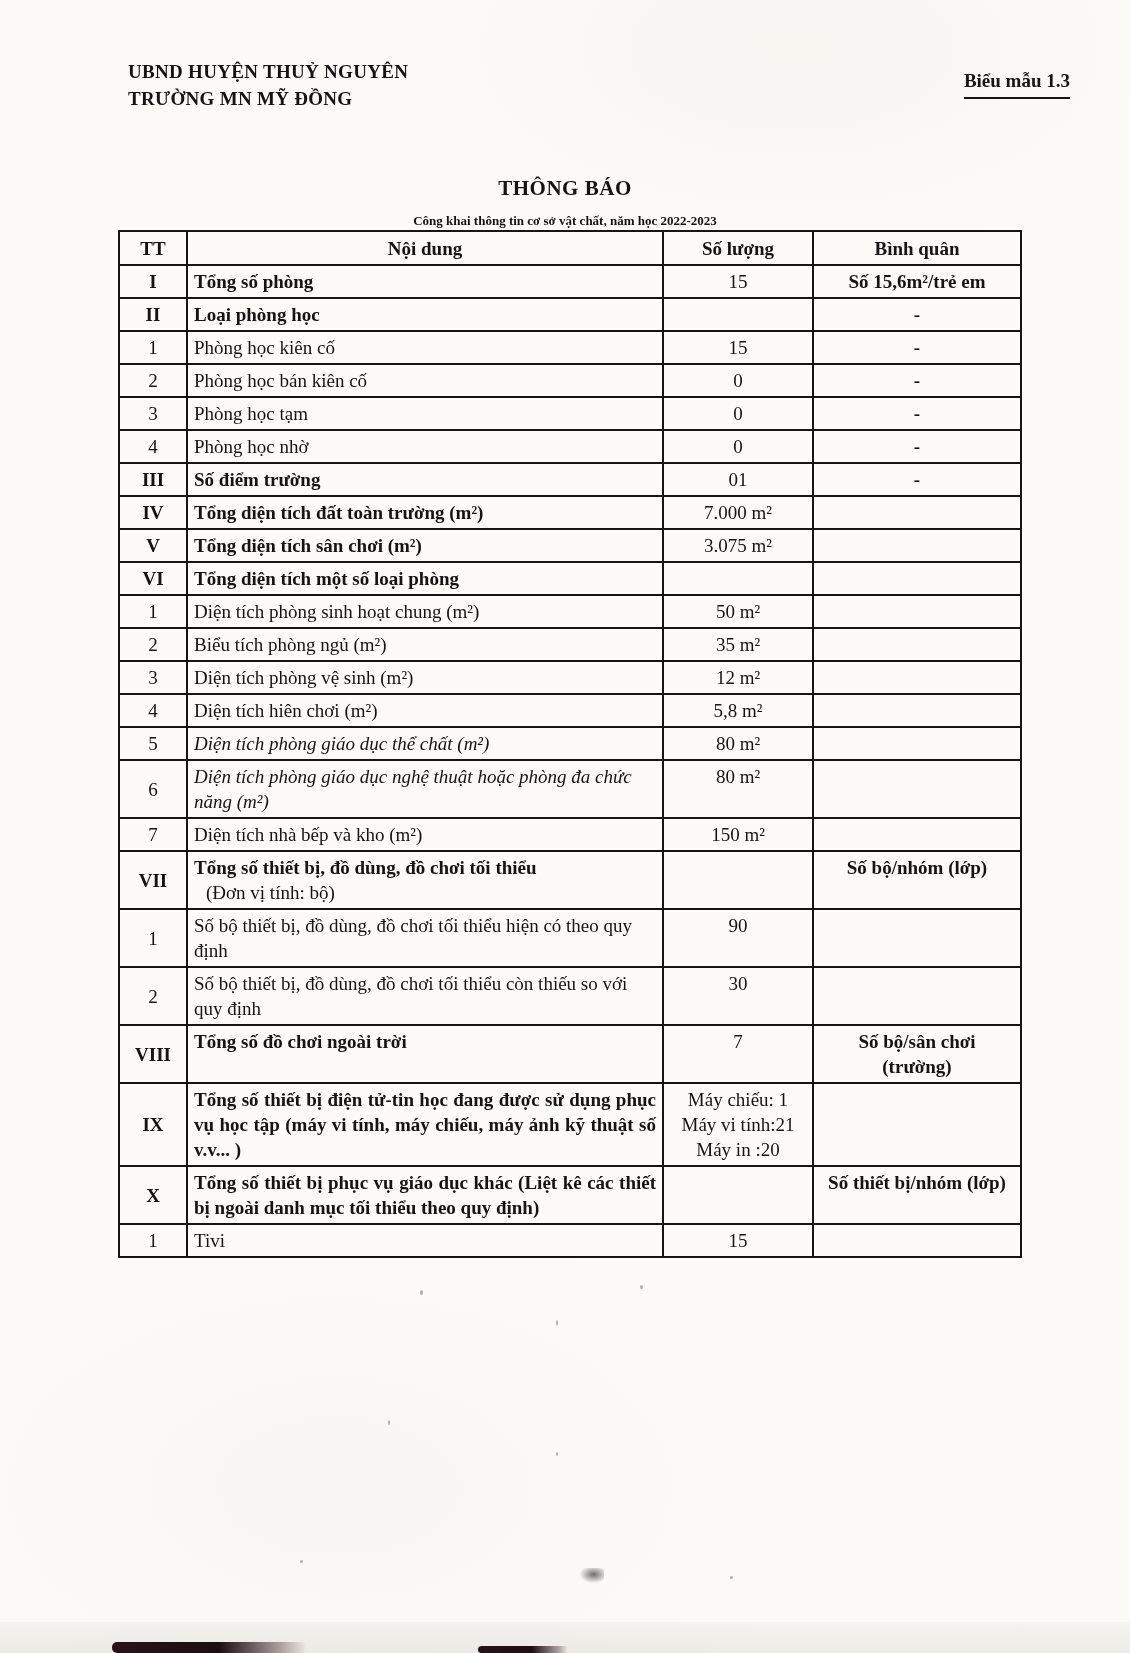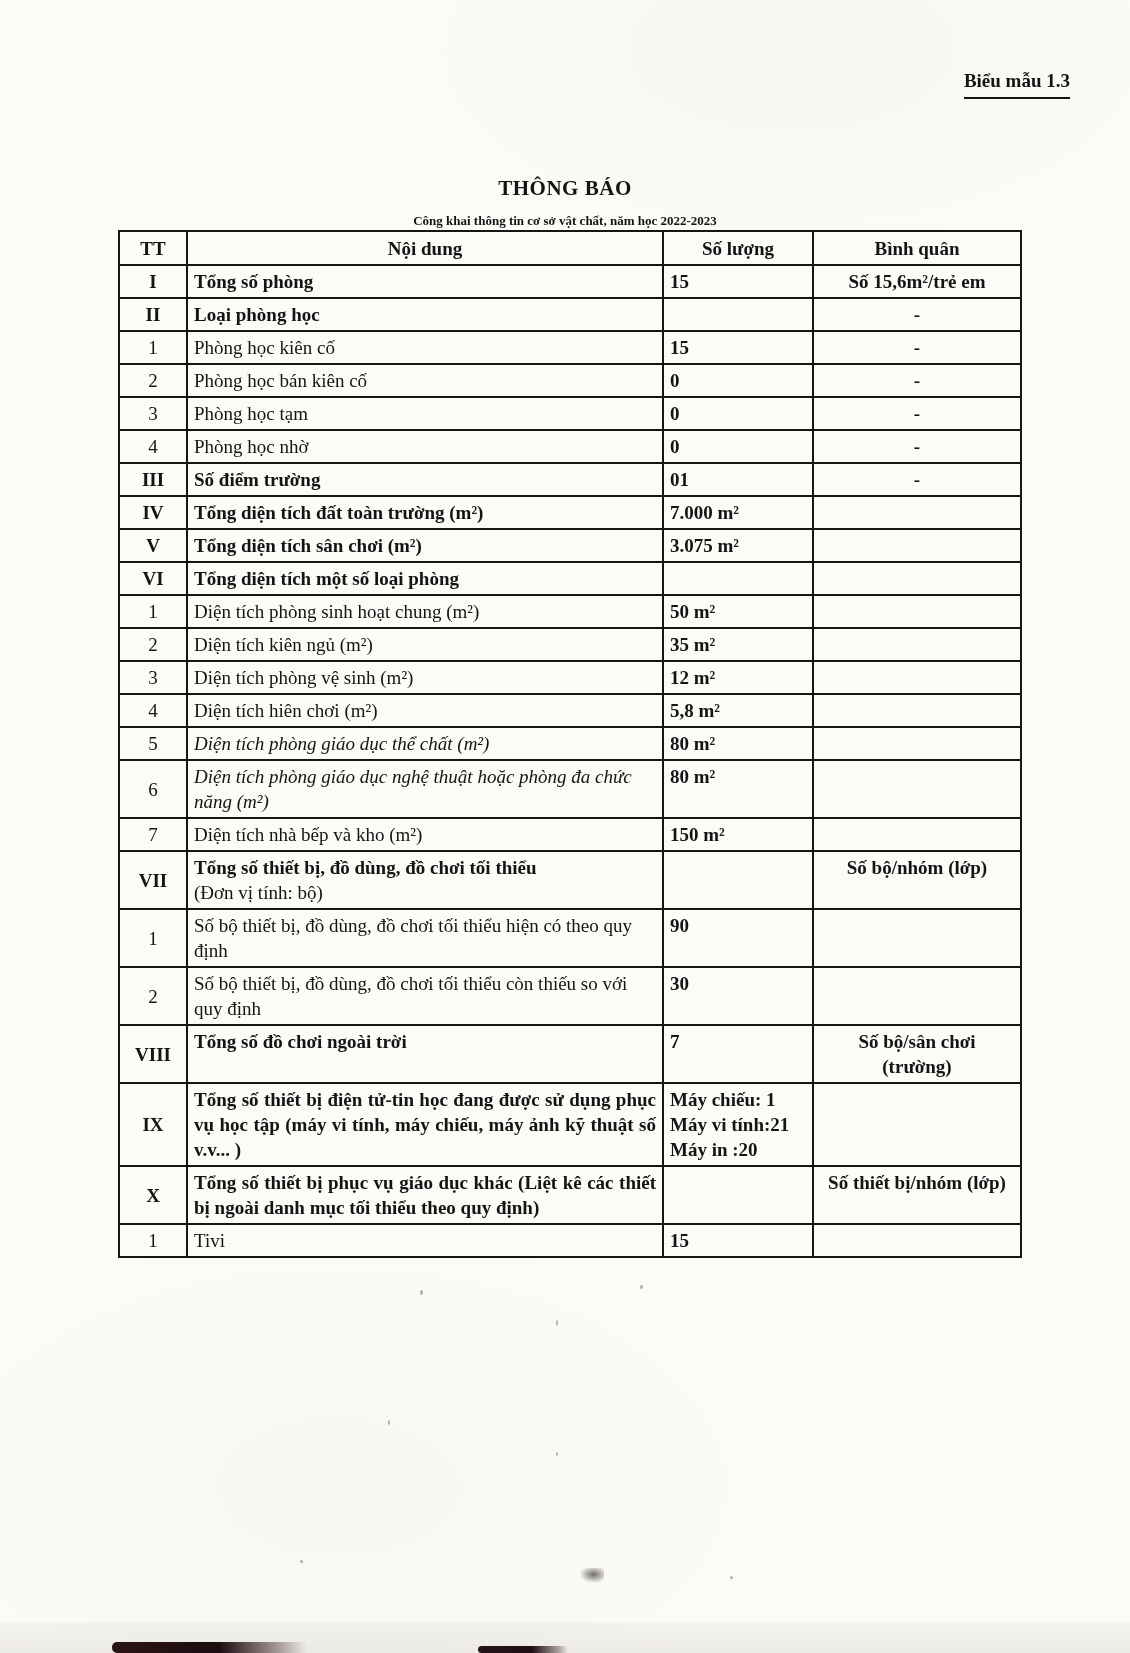--- a/index.html
+++ b/index.html
@@ -36,42 +36,46 @@
   .facility-table col.w-avg{width:208px;}
   .facility-table th,.facility-table td{
     border:2px solid #151515;
     padding:3px 6px;
   }
   .facility-table th{font-weight:700;text-align:center;height:26px;}
   .facility-table tr{height:33px;}
   .c-no{text-align:center;vertical-align:middle;font-weight:400;}
   .c-content{text-align:left;vertical-align:top;padding-left:9px;}
   .c-content.justify{text-align:justify;}
-  .c-qty{text-align:left;vertical-align:top;padding-left:3px;white-space:pre-line;font-weight:bold;}
+  .c-qty{text-align:center;vertical-align:top;padding-left:3px;white-space:pre-line;}
   .c-avg{text-align:center;vertical-align:top;white-space:pre-line;font-weight:700;margin-left:28px;}
   .row-section .c-no,.row-section .c-content{font-weight:700;}
   .row-item-italic .c-content{font-style:italic;}
-  .c-content .sub{font-weight:400;font-style:normal;}
+  .c-content .sub{font-weight:400;font-style:normal;margin-left:12px;}
 
   
   .noise-dot{position:absolute;background:rgba(90,85,80,0.45);border-radius:50%;}
   .smudge{position:absolute;left:578px;top:1568px;width:26px;height:16px;
     background:radial-gradient(ellipse at 60% 40%, rgba(40,35,35,0.65), transparent 65%);}
   .bottom-band{position:absolute;left:0;top:1622px;width:100%;height:31px;
     background:linear-gradient(to bottom, rgba(180,173,160,0.10), rgba(170,162,150,0.18));}
   .scan-bar-1{position:absolute;left:112px;top:1642px;width:195px;height:11px;border-radius:5px;
     background:linear-gradient(to right,#2a1316 0%,#1c0e11 55%, rgba(60,30,35,0.4) 85%, transparent 100%);}
   .scan-bar-2{position:absolute;left:478px;top:1646px;width:90px;height:7px;border-radius:4px;
     background:linear-gradient(to right,#261318 0%,#1e1014 60%, rgba(60,30,35,0.35) 90%, transparent 100%);}
 </style>
 </head>
 <body>
 
 <div class="page">
 
+  <div class="org-block">
+    <div>UBND HUYỆN THUỶ NGUYÊN</div>
+    <div>TRƯỜNG MN MỸ ĐỒNG</div>
+  </div>
 
   <div class="form-label">Biểu mẫu 1.3</div>
 
   <div class="title-block">
     <div class="doc-title">THÔNG BÁO</div>
     <div class="doc-subtitle">Công khai thông tin cơ sở vật chất, năm học 2022-2023</div>
   </div>
 
   <table class="facility-table">
     <colgroup>
@@ -150,21 +154,21 @@
       <td class="c-avg"></td>
     </tr>
         <tr class="row-item">
       <td class="c-no">1</td>
       <td class="c-content"><span class="main">Diện tích phòng sinh hoạt chung (m²)</span></td>
       <td class="c-qty">50 m²</td>
       <td class="c-avg"></td>
     </tr>
         <tr class="row-item">
       <td class="c-no">2</td>
-      <td class="c-content"><span class="main">Diện tích kiên ngủ (m²)</span></td>
+      <td class="c-content"><span class="main">Biểu tích phòng ngủ (m²)</span></td>
       <td class="c-qty">35 m²</td>
       <td class="c-avg"></td>
     </tr>
         <tr class="row-item">
       <td class="c-no">3</td>
       <td class="c-content"><span class="main">Diện tích phòng vệ sinh (m²)</span></td>
       <td class="c-qty">12 m²</td>
       <td class="c-avg"></td>
     </tr>
         <tr class="row-item">

